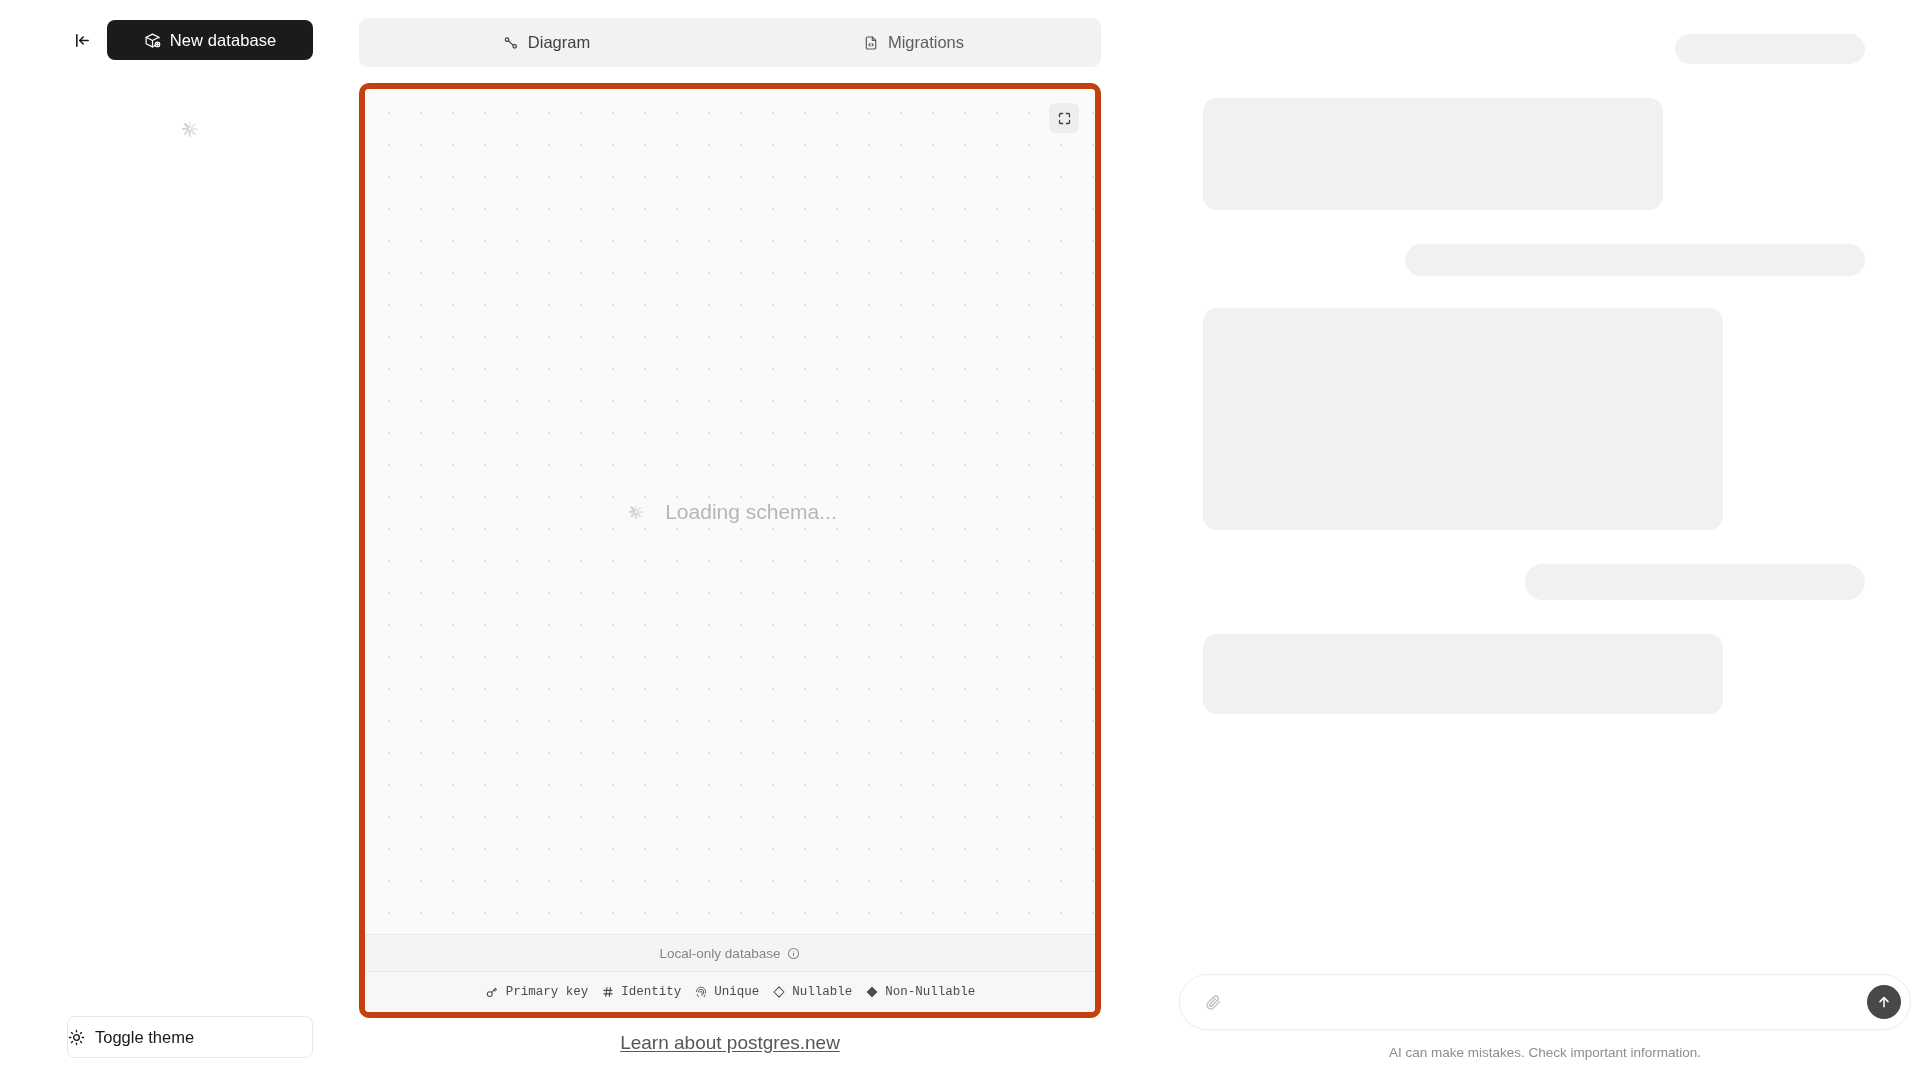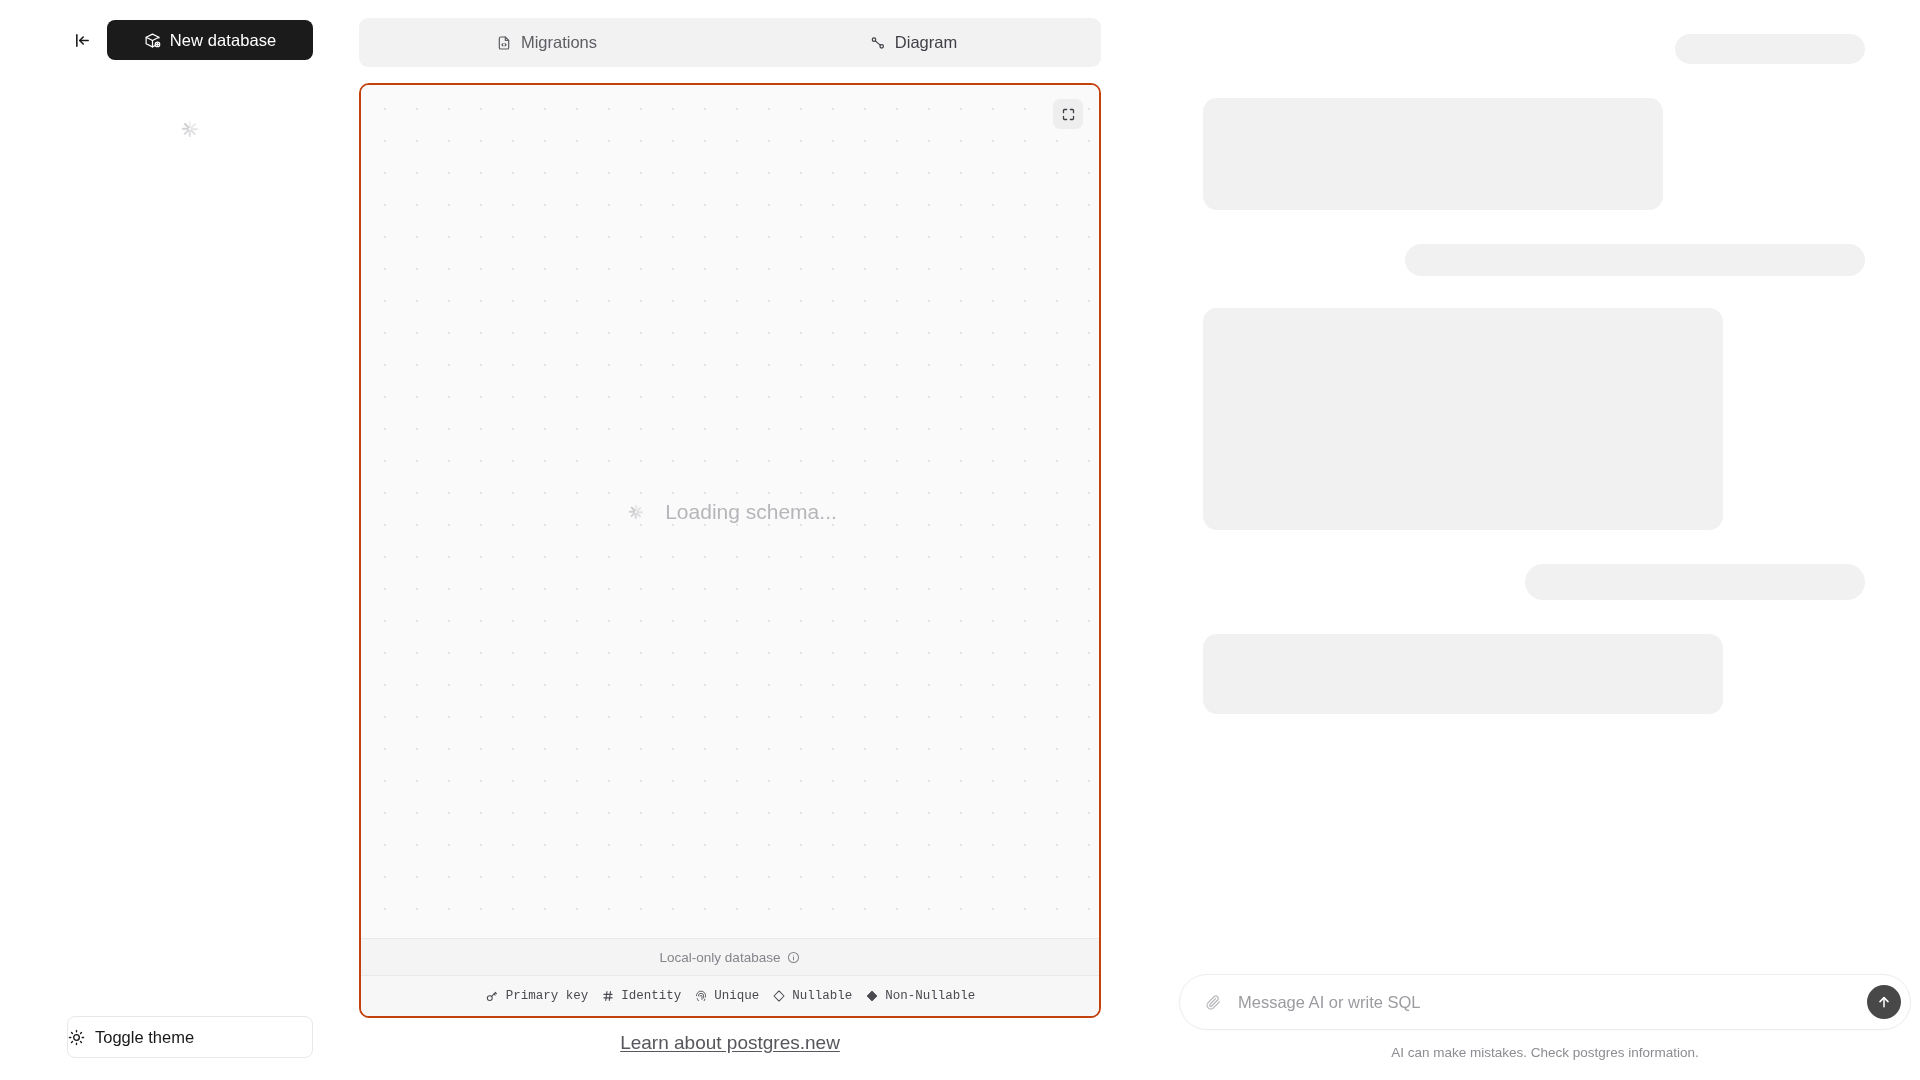--- a/index.html
+++ b/index.html
@@ -152,21 +152,21 @@
     border: none;
     font-family: "Liberation Sans", sans-serif;
     height: 100%;
   }
   .tab.active { color: #3f3f46; }
 
   .diagram-shell {
     margin-top: 16px;
     flex: 1 1 auto;
     min-height: 0;
-    border: 2px solid #c2410c;
+    border: 6px solid #c2410c;
     border-radius: 10px;
     overflow: hidden;
     display: flex;
     flex-direction: column;
     background: #fafafa;
   }
 
   .canvas {
     position: relative;
     flex: 1 1 auto;
@@ -420,40 +420,40 @@
           </svg>
         </span>
         <span>Toggle theme</span>
       </button>
     </div>
   </aside>
 
   <main class="workspace">
 
     <div class="tabbar">
+      <button class="tab active">
+        <span class="icon">
+          <svg width="16" height="16" viewBox="0 0 24 24" fill="none" stroke="currentColor" stroke-width="1.8" stroke-linecap="round" stroke-linejoin="round">
+            <circle cx="6" cy="7" r="2.6"></circle>
+            <circle cx="17.5" cy="17" r="2.6"></circle>
+            <path d="M8.2 8.8c2.2 2.2 4.3 4 7.2 6.4"></path>
+          </svg>
+        </span>
+        <span>Diagram</span>
+      </button>
+
       <button class="tab">
         <span class="icon">
           <svg width="16" height="16" viewBox="0 0 24 24" fill="none" stroke="currentColor" stroke-width="1.8" stroke-linecap="round" stroke-linejoin="round">
             <path d="M14 3H7a2 2 0 0 0-2 2v14a2 2 0 0 0 2 2h10a2 2 0 0 0 2-2V8z"></path>
             <path d="M14 3v5h5"></path>
             <path d="M10.5 13l-1.6 1.6 1.6 1.6M13.5 13l1.6 1.6-1.6 1.6"></path>
           </svg>
         </span>
         <span>Migrations</span>
-      </button>
-
-      <button class="tab active">
-        <span class="icon">
-          <svg width="16" height="16" viewBox="0 0 24 24" fill="none" stroke="currentColor" stroke-width="1.8" stroke-linecap="round" stroke-linejoin="round">
-            <circle cx="6" cy="7" r="2.6"></circle>
-            <circle cx="17.5" cy="17" r="2.6"></circle>
-            <path d="M8.2 8.8c2.2 2.2 4.3 4 7.2 6.4"></path>
-          </svg>
-        </span>
-        <span>Diagram</span>
       </button>
     </div>
 
     <div class="diagram-shell">
 
       <div class="canvas">
         <button class="fullscreen-btn" title="Fullscreen">
           <svg width="15" height="15" viewBox="0 0 24 24" fill="none" stroke="currentColor" stroke-width="2.1" stroke-linecap="round" stroke-linejoin="round">
             <path d="M4 9V5.5A1.5 1.5 0 0 1 5.5 4H9"></path>
             <path d="M15 4h3.5A1.5 1.5 0 0 1 20 5.5V9"></path>
@@ -561,27 +561,26 @@
         <div class="skel left" style="width: 520px; height: 80px; margin-top: 34px;"></div>
       </div>
 
     <div class="composer-area">
       <div class="composer">
         <button class="attach-btn" title="Attach">
           <svg width="17" height="17" viewBox="0 0 24 24" fill="none" stroke="currentColor" stroke-width="1.8" stroke-linecap="round" stroke-linejoin="round">
             <path d="M20.4 11.1l-8.5 8.5a5.2 5.2 0 0 1-7.4-7.4l8.6-8.6a3.5 3.5 0 0 1 4.9 4.9l-8.5 8.5a1.7 1.7 0 0 1-2.5-2.4l7.8-7.8"></path>
           </svg>
         </button>
-        <input class="composer-input" type="text" placeholder="Message AI or write SQL" value="" style="">
         <button class="send-btn" title="Send">
           <span>
             <svg width="16" height="16" viewBox="0 0 24 24" fill="none" stroke="currentColor" stroke-width="2.3" stroke-linecap="round" stroke-linejoin="round">
               <path d="M12 19V5.6"></path>
               <path d="M6 11.5L12 5.5l6 6"></path>
             </svg>
           </span>
         </button>
       </div>
-      <div class="disclaimer">AI can make mistakes. Check postgres information.</div>
+      <div class="disclaimer">AI can make mistakes. Check important information.</div>
     </div>
   </section>
 
 </div>
 
 </body></html>

